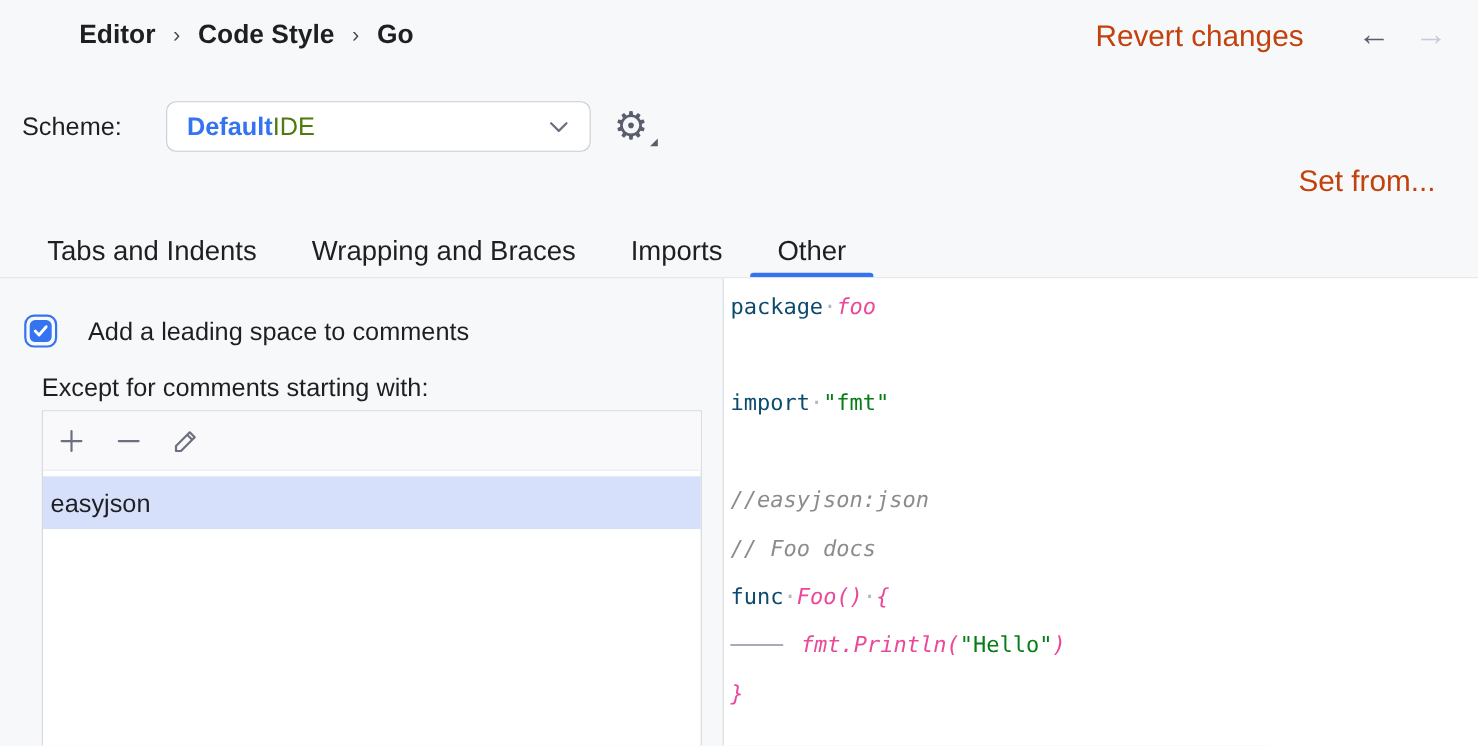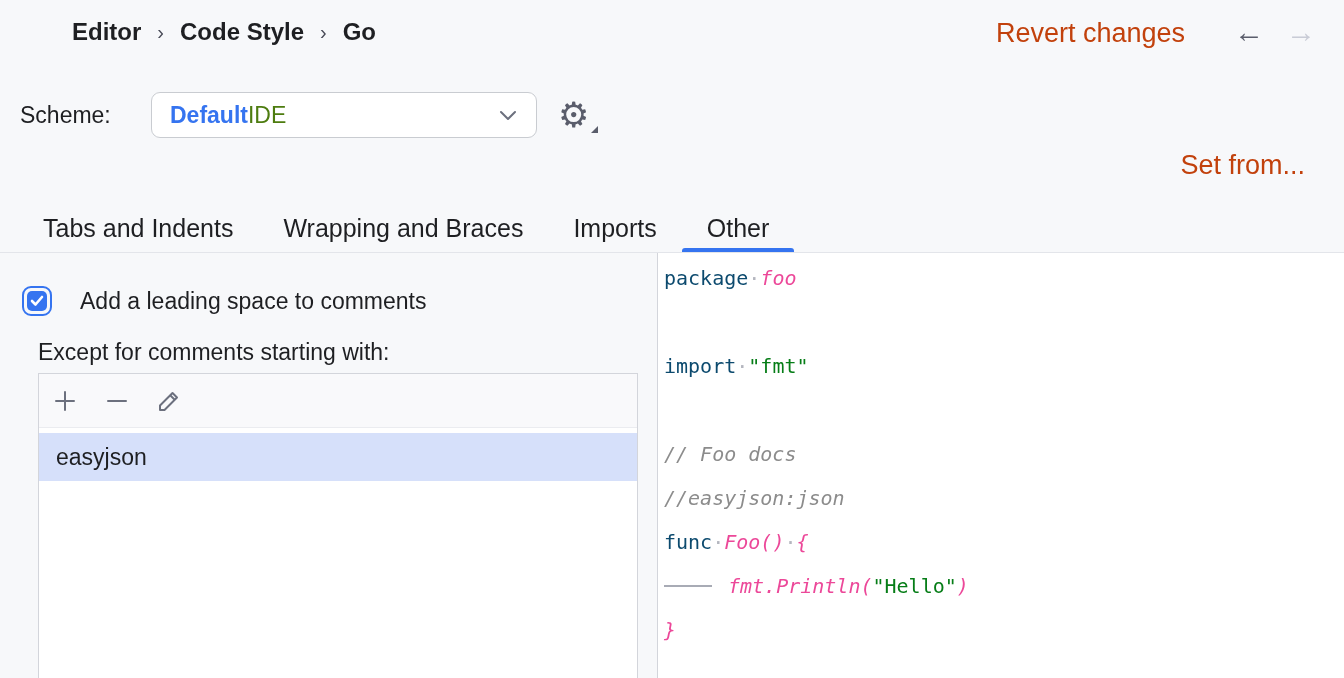--- a/index.html
+++ b/index.html
@@ -47,21 +47,21 @@
                      border-radius: 5px; background: #3574f0; display: flex; align-items: center; justify-content: center; }
   .checkbox-label { font-size: 23px; line-height: 30px; }
   .except-label { position: absolute; left: 38px; top: 338px; font-size: 23px; line-height: 28px; }
   .list-box { position: absolute; left: 38px; top: 373px; width: 600px; height: 310px;
               background: #ffffff; border: 1px solid #d3d5db; }
   .toolbar { height: 54px; display: flex; align-items: center; gap: 24px; padding-left: 12px;
              background: #f9f9fb; border-bottom: 1px solid #ebecf0; }
   .tool-btn { width: 28px; height: 28px; display: flex; align-items: center; justify-content: center;
               border-radius: 4px; cursor: pointer; }
   .list { padding-top: 5px; }
-  .list-row { height: 48px; display: flex; align-items: center; padding-left: 17px;
+  .list-row { height: 48px; display: flex; align-items: center; padding-left: 7px;
               font-size: 23px; cursor: pointer; }
   .list-row.selected { background: #d6e0fa; }
   
   .code-panel { position: absolute; left: 658px; top: 253px; width: 686px; height: 425px;
                 background: #ffffff; padding: 3px 0 0 6px; overflow: hidden; }
   .code-line { height: 44px; line-height: 44px; font-family: "DejaVu Sans Mono", monospace;
                font-size: 20px; white-space: pre; }
   .seg-keyword { color: #0c4a6e; }
   .seg-plain   { color: #ec4899; font-style: italic; }
   .seg-string  { color: #067d17; }
@@ -149,20 +149,20 @@
       </div>
   </div>
 
   <div class="vsep"></div>
 
   <div class="code-panel">
       <div class="code-line"><span class="seg-keyword">package</span><span class="seg-ws">·</span><span class="seg-plain">foo</span></div>
       <div class="code-line"></div>
       <div class="code-line"><span class="seg-keyword">import</span><span class="seg-ws">·</span><span class="seg-string">"fmt"</span></div>
       <div class="code-line"></div>
+      <div class="code-line"><span class="seg-comment">//easyjson:json</span></div>
       <div class="code-line"><span class="seg-comment">// Foo docs</span></div>
-      <div class="code-line"><span class="seg-comment">//easyjson:json</span></div>
       <div class="code-line"><span class="seg-keyword">func</span><span class="seg-ws">·</span><span class="seg-plain">Foo()</span><span class="seg-ws">·</span><span class="seg-plain">{</span></div>
       <div class="code-line"><span class="seg-tab"></span><span class="seg-plain">fmt.Println(</span><span class="seg-string">"Hello"</span><span class="seg-plain">)</span></div>
       <div class="code-line"><span class="seg-plain">}</span></div>
     </div>
 
 </div>
 
 </body></html>

